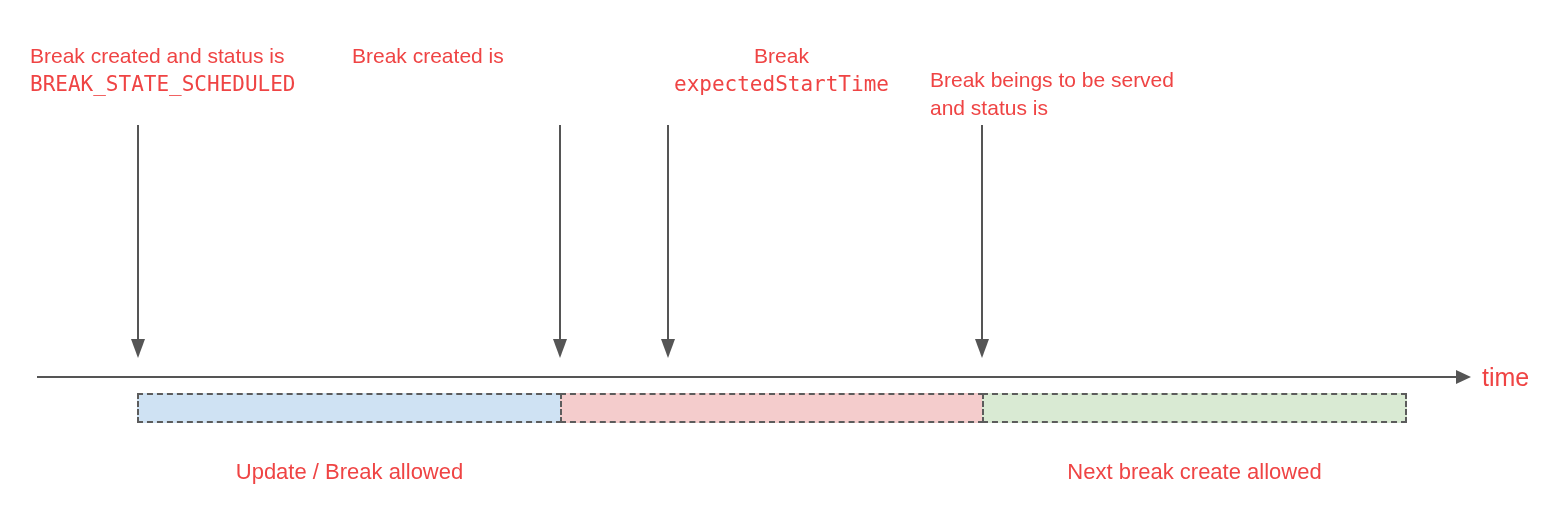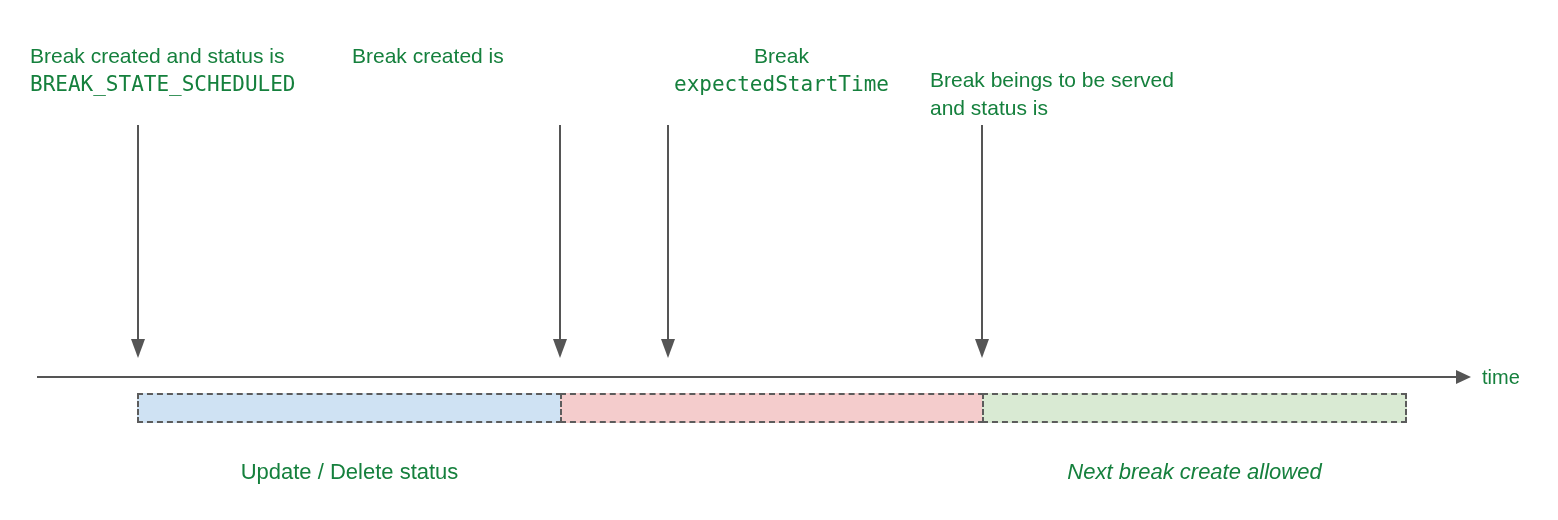--- a/index.html
+++ b/index.html
@@ -7,21 +7,21 @@
     padding: 0;
     background: #ffffff;
   }
   .canvas {
     position: relative;
     width: 1558px;
     height: 520px;
     background: #ffffff;
     overflow: hidden;
     font-family: "Liberation Sans", sans-serif;
-    color: #15803d;
+    color: #ef4444;
   }
   
   .ann {
     position: absolute;
     white-space: nowrap;
   }
   .ann .sans {
     font-family: "Liberation Sans", sans-serif;
     font-size: 21px;
     line-height: 28px;
@@ -67,21 +67,21 @@
     width: 0;
     height: 0;
     border-top: 7px solid transparent;
     border-bottom: 7px solid transparent;
     border-left: 15px solid #555555;
   }
   .tl-label {
     position: absolute;
     left: 1482px;
     top: 363px;
-    font-size: 20px;
+    font-size: 25px;
     line-height: 28px;
   }
   
   .seg {
     position: absolute;
     top: 393px;
     height: 30px;
     box-sizing: border-box;
     border: 2px dashed #5c5c5c;
   }
@@ -136,16 +136,16 @@
   </div>
 
   <div class="tl-line"></div>
   <div class="tl-head"></div>
   <div class="tl-label">time</div>
 
   <div class="seg" style="left: 137px; width: 425px; background-color: rgb(207, 226, 243);"></div>
   <div class="seg" style="left: 560px; width: 424px; background-color: rgb(244, 204, 204);"></div>
   <div class="seg" style="left: 982px; width: 425px; background-color: rgb(217, 234, 211);"></div>
 
-  <div class="seg-label" style="left:137px; width:425px;">Update / Delete status</div>
-  <div class="seg-label" style="left:982px; width:425px;font-style:italic;">Next break create allowed</div>
+  <div class="seg-label" style="left:137px; width:425px;">Update / Break allowed</div>
+  <div class="seg-label" style="left:982px; width:425px;">Next break create allowed</div>
 
 </div>
 
 </body></html>

